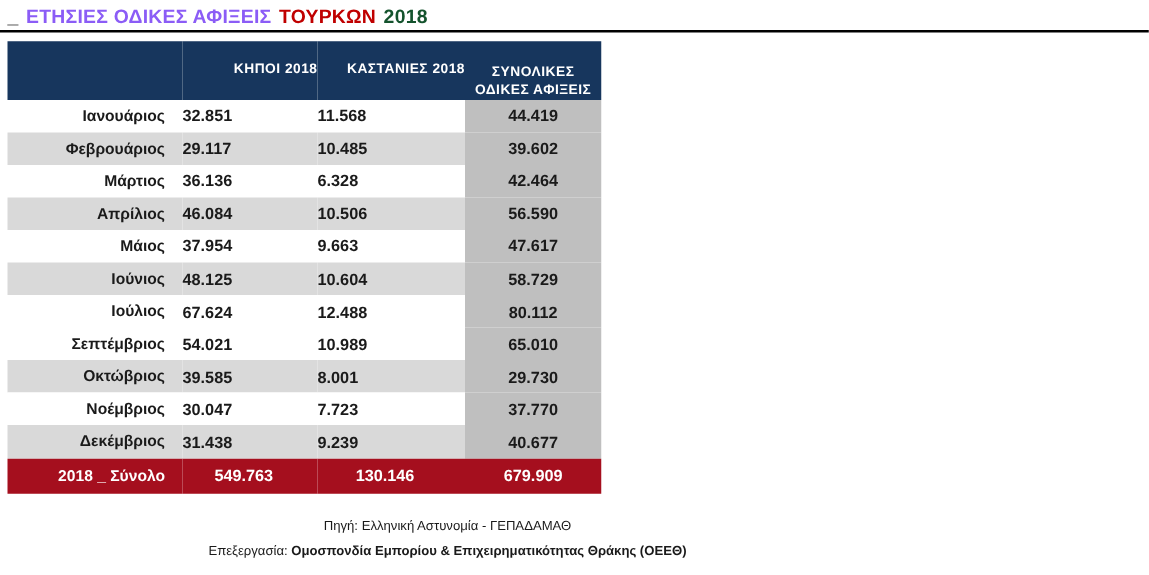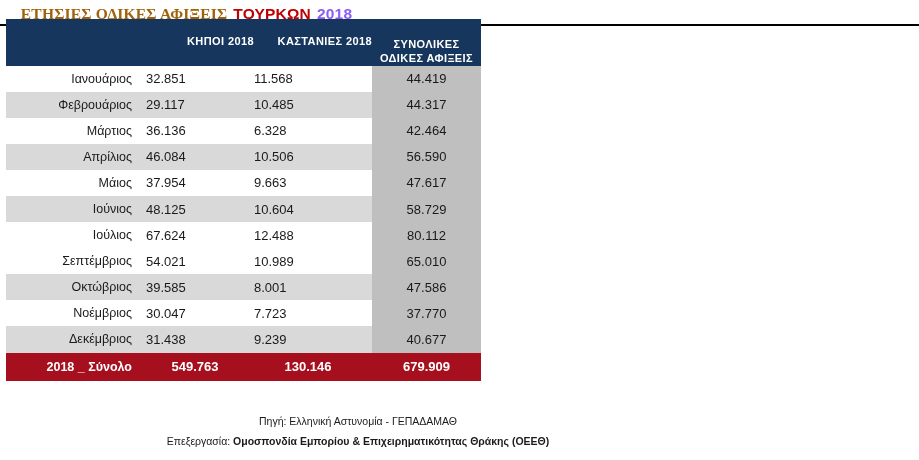--- a/index.html
+++ b/index.html
@@ -30,36 +30,36 @@
     align-items: center;
     gap: 6px;
     font-size: 15.5px;
     font-weight: bold;
     letter-spacing: 0.2px;
   }
   .title-dash {
     color: #1a1a1a;
     font-weight: bold;
   }
-  .title-main { color: #a16207; font-family: Liberation Serif, serif; }
+  .title-main { color: #8b5cf6; }
   .title-accent { color: #c00000; }
-  .title-year { color: #8b5cf6; }
+  .title-year { color: #14532d; }
   .title-underline {
     position: absolute;
     left: 0px;
     top: 24px;
     width: 919px;
     height: 2px;
     background: #000000;
   }
   
   .table-wrap {
     position: absolute;
     left: 6px;
-    top: 19px;
+    top: 33px;
     width: 475px;
   }
   table.data {
     border-collapse: collapse;
     width: 475px;
     table-layout: fixed;
   }
   table.data th, table.data td {
     padding: 0;
     margin: 0;
@@ -82,21 +82,21 @@
   thead th.blank { width: 140px; }
   thead th.c1 { width: 108px; }
   thead th.c2 { width: 118px; }
   thead th.c3 { width: 109px; text-align: center; padding-right: 0; }
   .hdr-two-line { display: block; margin-top: 19px; }
   .hdr-two-line span { display: block; }
   
   tbody td {
     height: 26.1px;
     font-size: 13px;
-    font-weight: normal;
+    font-weight: bold;
     color: #1a1a1a;
     vertical-align: middle;
   }
   tbody td.month {
     text-align: right;
     padding-right: 14px;
     font-size: 12.5px;
   }
   tbody td.num {
     padding-right: 10px;
@@ -169,21 +169,21 @@
         <tr class="rw-light">
           <td class="month">Ιανουάριος</td>
           <td class="num">32.851</td>
           <td class="num">11.568</td>
           <td class="total-col">44.419</td>
         </tr>
         <tr class="rw-dark">
           <td class="month">Φεβρουάριος</td>
           <td class="num">29.117</td>
           <td class="num">10.485</td>
-          <td class="total-col">44.317</td>
+          <td class="total-col">39.602</td>
         </tr>
         <tr class="rw-light">
           <td class="month">Μάρτιος</td>
           <td class="num">36.136</td>
           <td class="num">6.328</td>
           <td class="total-col">42.464</td>
         </tr>
         <tr class="rw-dark">
           <td class="month">Απρίλιος</td>
           <td class="num">46.084</td>
@@ -211,21 +211,21 @@
         <tr class="rw-light">
           <td class="month">Σεπτέμβριος</td>
           <td class="num">54.021</td>
           <td class="num">10.989</td>
           <td class="total-col">65.010</td>
         </tr>
         <tr class="rw-dark">
           <td class="month">Οκτώβριος</td>
           <td class="num">39.585</td>
           <td class="num">8.001</td>
-          <td class="total-col">47.586</td>
+          <td class="total-col">29.730</td>
         </tr>
         <tr class="rw-light">
           <td class="month">Νοέμβριος</td>
           <td class="num">30.047</td>
           <td class="num">7.723</td>
           <td class="total-col">37.770</td>
         </tr>
         <tr class="rw-dark">
           <td class="month">Δεκέμβριος</td>
           <td class="num">31.438</td>

